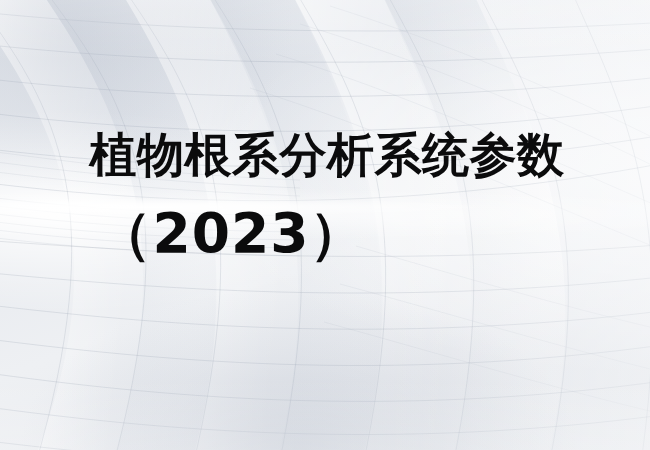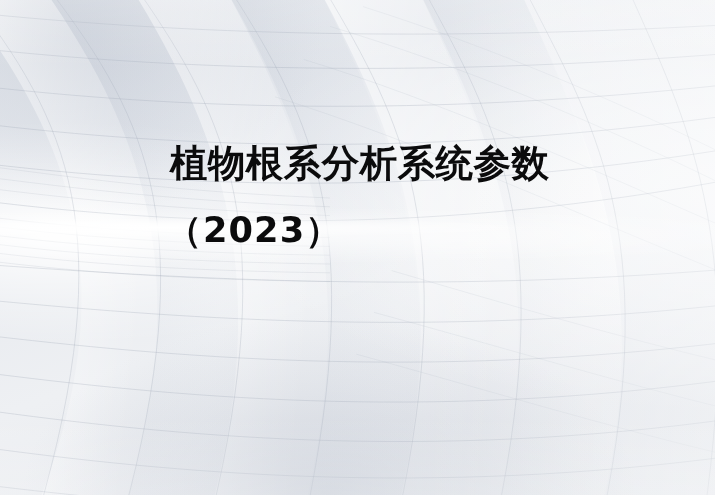--- a/index.html
+++ b/index.html
@@ -65,25 +65,26 @@
     text-align: center;
   }
   .title-line {
     color: #0b0b0c;
     font-weight: 700;
     letter-spacing: 0.5px;
     line-height: 1.0;
     white-space: nowrap;
   }
   .title-line-1 {
-    font-size: 34px;
+    font-size: 47px;
     margin-left: 4px;
+    font-family: Liberation Serif, serif;
   }
   .title-line-2 {
-    font-size: 32px;
+    font-size: 55px;
     margin-top: 27px;
     margin-right: 188px;
     letter-spacing: 1px;
   }
 </style>
 </head>
 <body>
 
 <div id="slide">
 

